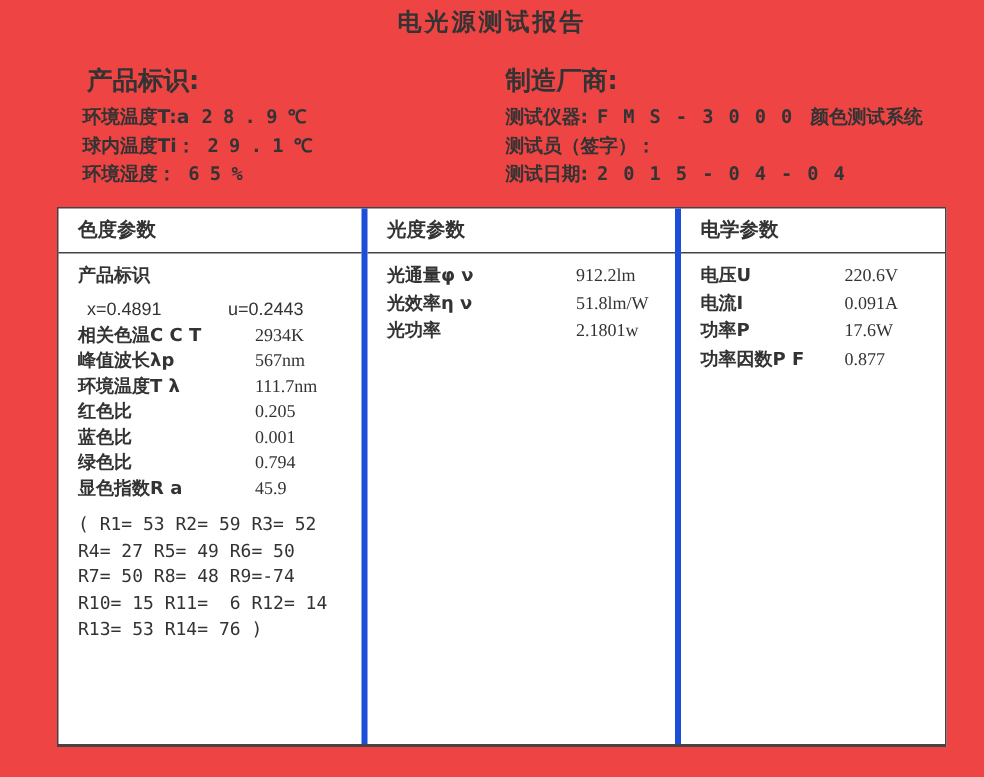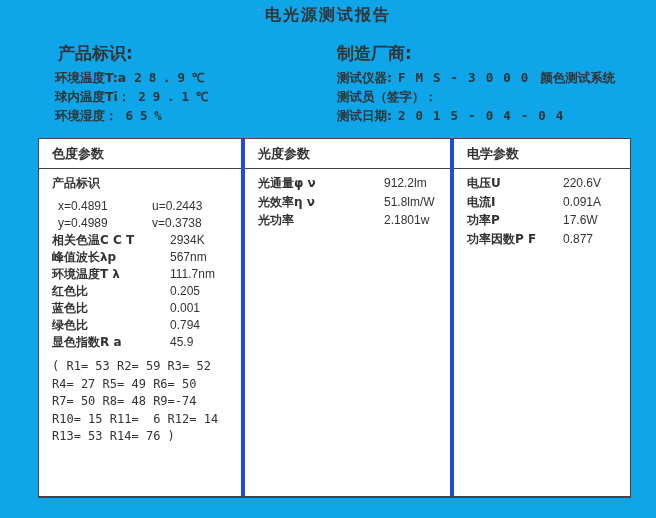--- a/index.html
+++ b/index.html
@@ -1,19 +1,19 @@
 <!DOCTYPE html>
 <html><head>
 <meta charset="utf-8">
 <style>
   html,body{margin:0;padding:0;background:#f6f6f6;}
   .page{
     position:relative;
     width:656px;height:518px;
-    background:#0ea5e9;
+    background:#ef4444;
     font-family:"DejaVu Sans","Liberation Sans",sans-serif;
     color:#333333;
     overflow:hidden;
   }
   .title{
     position:absolute;top:5px;left:0;right:0;
     margin:0;text-align:center;
     font-size:16px;font-weight:bold;letter-spacing:2px;
   }
   .lbl{position:absolute;top:42px;font-size:17px;font-weight:bold;}
@@ -39,21 +39,21 @@
   }
   .cbody{position:relative;padding-top:5px;font-size:12px;}
   .sec{height:19px;line-height:19px;padding-left:13px;font-weight:bold;}
   .coord{position:relative;height:17px;line-height:17px;font-family:Liberation Sans, sans-serif;}
   .coord span{position:absolute;top:0;}
   .coord .ca{left:19px;}
   .coord .cb{left:113px;}
   .prow{position:relative;height:17px;line-height:17px;}
   .col2 .prow,.col3 .prow{height:18.5px;line-height:18.5px;}
   .plabel{position:absolute;left:13px;top:0;font-weight:bold;white-space:nowrap;}
-  .pval{position:absolute;top:0;font-family:Liberation Sans, sans-serif;white-space:nowrap;}
+  .pval{position:absolute;top:0;font-family:Liberation Serif, serif;white-space:nowrap;}
   .col1 .pval{left:131px;}
   .col2 .pval{left:139px;}
   .col3 .pval{left:109px;}
   .cri{margin-top:7px;padding-left:13px;font-family:"DejaVu Sans Mono","Liberation Mono",monospace;}
   .cri-line{height:17.5px;line-height:17.5px;white-space:pre;}
   .gap5{height:5px;}
 </style>
 </head>
 <body>
 
@@ -91,24 +91,20 @@
   <div class="rtable">
 
     <div class="col col1" style="width:206px">
       <div class="hdr">色度参数</div>
       <div class="cbody">
         <div class="sec">产品标识</div>
         <div class="gap5"></div>
         <div class="coord">
           <span class="ca">x=0.4891</span>
           <span class="cb">u=0.2443</span>
-        </div>
-        <div class="coord">
-          <span class="ca">y=0.4989</span>
-          <span class="cb">v=0.3738</span>
         </div>
         <div class="prow">
           <span class="plabel">相关色温C C T</span>
           <span class="pval">2934K</span>
         </div>
         <div class="prow">
           <span class="plabel">峰值波长λp</span>
           <span class="pval">567nm</span>
         </div>
         <div class="prow">

